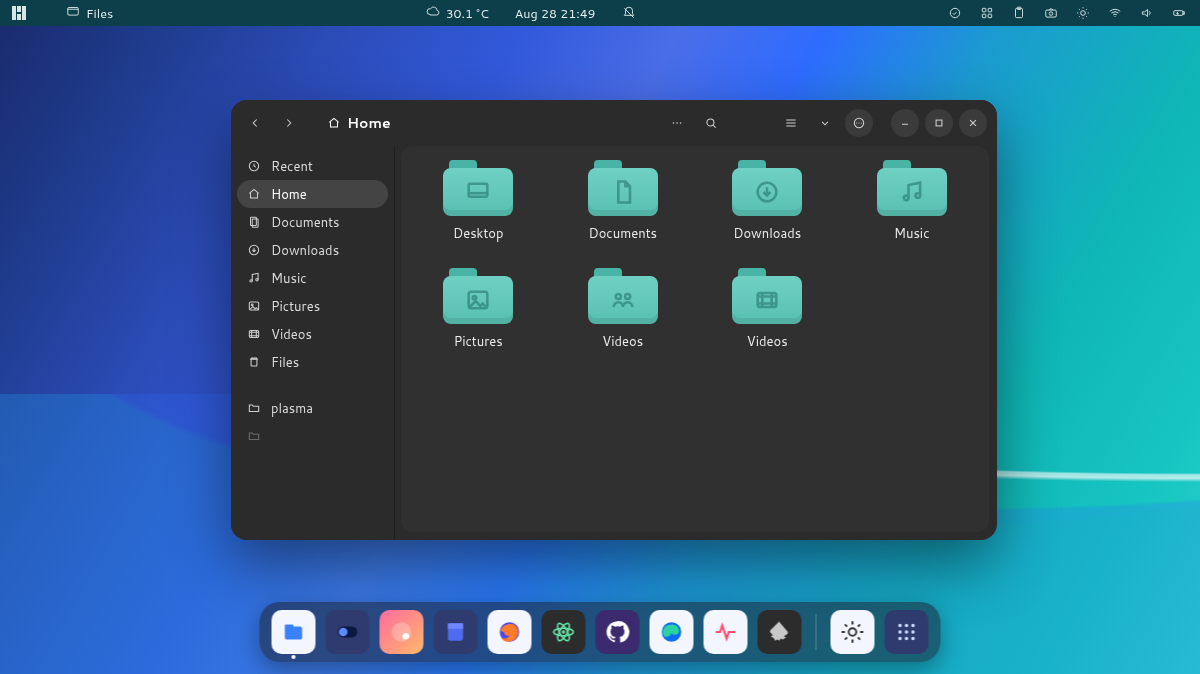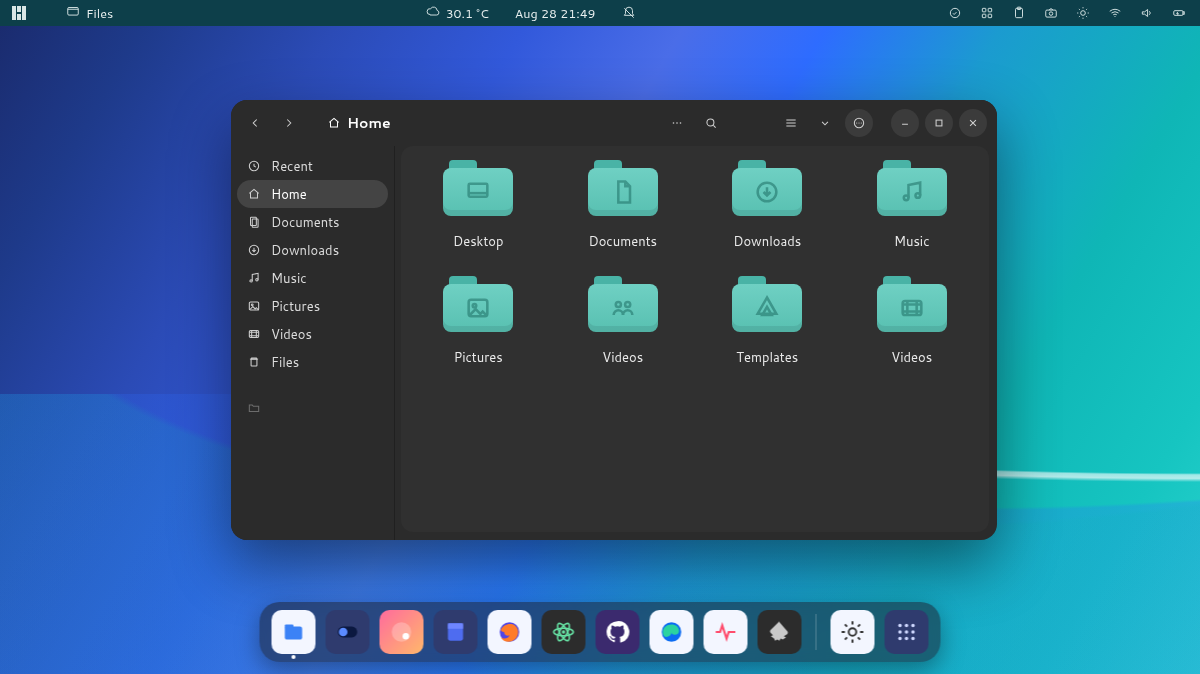--- a/index.html
+++ b/index.html
@@ -82,21 +82,21 @@
   }
   .side-item .side-ico { width: 14px; height: 14px; color: #cfcfcf; display: inline-flex; }
   .side-item.active { background: #444; color: #fff; }
   .side-gap { height: 18px; }
 
   .content {
     flex: 1; background: #303030; border-radius: 12px; margin: 0 8px 8px 6px; padding: 14px 10px;
     overflow: auto;
   }
   .grid { display: grid; grid-template-columns: repeat(4, 1fr); gap: 26px 10px; justify-items: center; }
-  .folder { display: flex; flex-direction: column; align-items: center; gap: 16px; width: 130px; }
+  .folder { display: flex; flex-direction: column; align-items: center; gap: 8px; width: 130px; }
   .folder .fname { color: #eaeaea; font-size: 13px; }
   .ficon { width: 70px; height: 56px; position: relative; }
   .ficon .tab { position: absolute; left: 6px; top: 0; width: 28px; height: 10px; background: #49b3a6; border-radius: 4px 4px 0 0; }
   .ficon .body { position: absolute; left: 0; top: 8px; right: 0; bottom: 0; background: linear-gradient(#6fd0c3, #58c0b1); border-radius: 8px; box-shadow: inset 0 -6px 0 rgba(0,0,0,.08); display: flex; align-items: center; justify-content: center; }
   .ficon .glyph { width: 30px; height: 28px; opacity: .55; }
   .ficon .glyph svg { width: 100%; height: 100%; fill: none; stroke: #1e6f65; stroke-width: 2.2; }
 
   
   .dock {
     position: absolute; left: 50%; transform: translateX(-50%); bottom: 12px;
@@ -365,20 +365,28 @@
         <span class="side-ico">
             <svg viewBox="0 0 24 24">
               <path d="M5 7h14"></path>
               <path d="M8 7V5h8v2"></path>
               <rect x="7" y="7" width="10" height="12" rx="1"></rect>
             </svg>
           </span>
         <span>Files</span>
       </div>
       <div class="side-gap"></div>
+      <div class="side-item">
+        <span class="side-ico">
+            <svg viewBox="0 0 24 24">
+              <path d="M4 7h5l2 2h9v9H4z"></path>
+            </svg>
+          </span>
+        <span>plasma</span>
+      </div>
       <div class="side-item" style="opacity:.4">
         <span class="side-ico">
             <svg viewBox="0 0 24 24">
               <path d="M4 7h5l2 2h9v9H4z"></path>
             </svg>
           </span>
       </div>
     </div>
 
     <div class="content">
@@ -452,32 +460,20 @@
               <div class="body">
                 <div class="glyph"><svg viewBox="0 0 24 24">
                     <circle cx="8" cy="9" r="2.2"></circle>
                     <circle cx="16" cy="9" r="2.2"></circle>
                     <path d="M4 18c0-2.2 1.8-4 4-4s4 1.8 4 4"></path>
                     <path d="M12 18c0-2.2 1.8-4 4-4s4 1.8 4 4"></path>
                   </svg></div>
               </div>
             </div>
           <span class="fname">Videos</span>
-        </div>
-        <div class="folder">
-          <div class="ficon">
-              <div class="tab"></div>
-              <div class="body">
-                <div class="glyph"><svg viewBox="0 0 24 24">
-                    <path d="M12 3l8 14H4z"></path>
-                    <path d="M12 11l4 7H8z"></path>
-                  </svg></div>
-              </div>
-            </div>
-          <span class="fname">Templates</span>
         </div>
         <div class="folder">
           <div class="ficon">
               <div class="tab"></div>
               <div class="body">
                 <div class="glyph"><svg viewBox="0 0 24 24">
                     <rect x="4" y="6" width="16" height="12" rx="2"></rect>
                     <path d="M4 9h16M4 15h16M8 6v12M16 6v12"></path>
                   </svg></div>
               </div>

